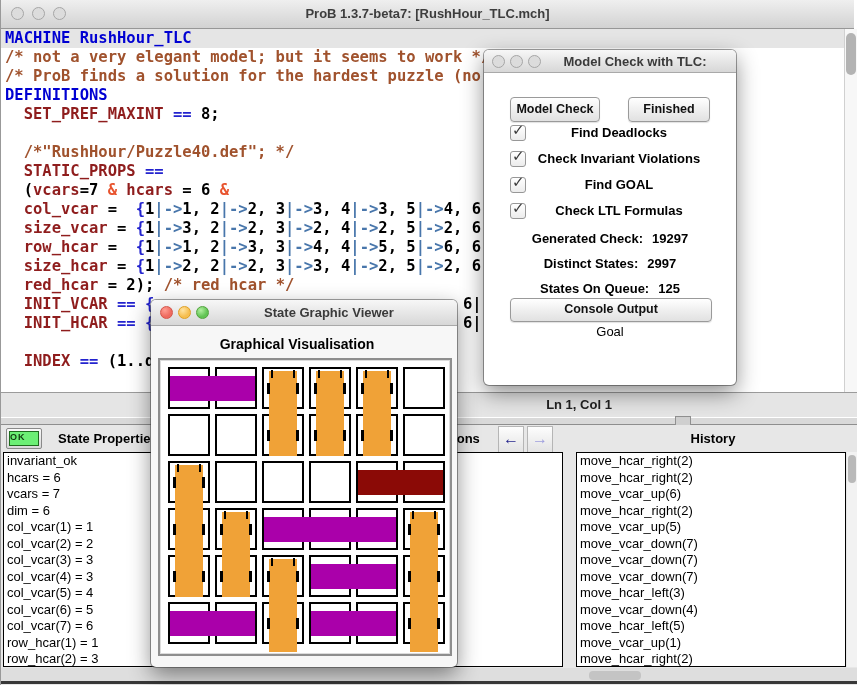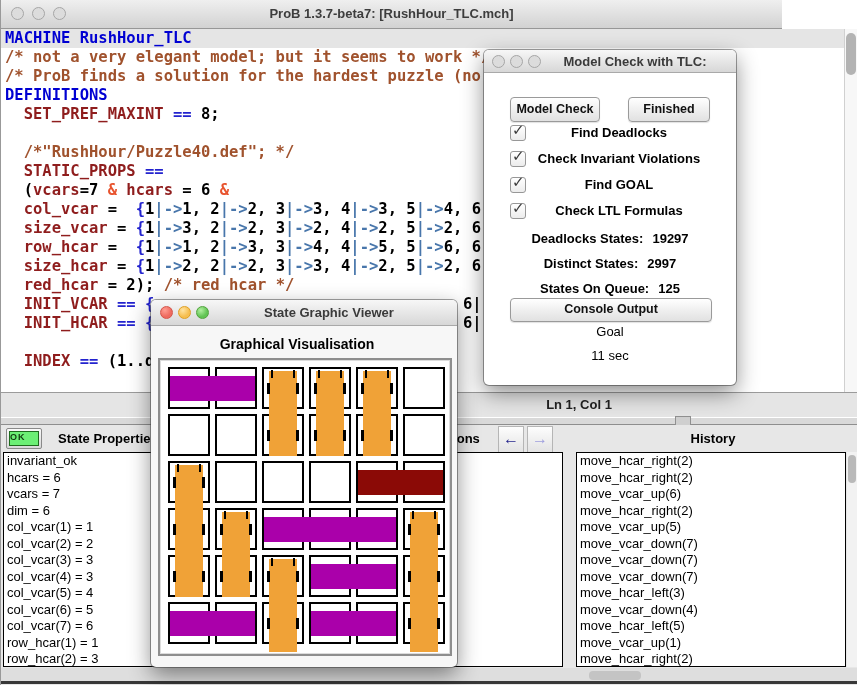--- a/index.html
+++ b/index.html
@@ -1,21 +1,21 @@
 <!DOCTYPE html>
 <html><head>
 <meta charset="utf-8">
 <style>
   html,body{margin:0;padding:0}
   body{width:857px;height:685px;position:relative;overflow:hidden;
        font-family:"Liberation Sans","DejaVu Sans",sans-serif;background:#fff;border-left:1px solid #999;box-sizing:border-box}
   .abs{position:absolute}
 
   
-  #main-titlebar{left:0;top:0;width:781px;height:28px;
+  #main-titlebar{left:0;top:0;width:853px;height:28px;
     background:linear-gradient(#efefef,#d2d2d2);border-bottom:1px solid #979797}
   #main-title{left:0;right:0;top:6px;text-align:center;font-size:13px;font-weight:600;color:#3d3d3d}
   .tl{border-radius:50%;width:13px;height:13px;top:7px}
   .tl-gray{background:#dcdcdc;border:1px solid #a6a6a6;box-sizing:border-box}
 
   
   #editor{left:0;top:29px;width:843px;height:363px;background:#fff;overflow:hidden}
   #current-line{left:0;top:0;width:843px;height:19px;background:#e5e5e5}
   .code-line{position:absolute;left:4px;white-space:pre;
     font-family:"DejaVu Sans Mono","Liberation Mono",monospace;
@@ -219,27 +219,26 @@
         <span class="check-label">Find GOAL</span>
       </div>
       <div class="check-row">
         <span class="checkbox">
           <span class="tick">✓</span>
         </span>
         <span class="check-label">Check LTL Formulas</span>
       </div>
     </div>
   <div id="stat-rows">
-      <div class="stat-row"><span>Deadlocks States:</span><span class="stat-value">19297</span></div>
+      <div class="stat-row"><span>Generated Check:</span><span class="stat-value">19297</span></div>
       <div class="stat-row"><span>Distinct States:</span><span class="stat-value">2997</span></div>
       <div class="stat-row"><span>States On Queue:</span><span class="stat-value">125</span></div>
     </div>
   <div class="mac-btn" id="btn-console">Console Output</div>
   <div class="abs" id="dlg-result">Goal</div>
-  <div class="abs" id="dlg-elapsed">11 sec</div>
 </div>
 
 <div class="window" id="viewer">
   <div class="win-titlebar">
     <div class="abs tl tl-red" style="left:9px;top:6px;box-sizing:border-box"></div>
     <div class="abs tl tl-yellow" style="left:27px;top:6px;box-sizing:border-box"></div>
     <div class="abs tl tl-green" style="left:45px;top:6px;box-sizing:border-box"></div>
     <div class="win-title">State Graphic Viewer</div>
   </div>
   <div class="abs" id="viewer-heading">Graphical Visualisation</div>

